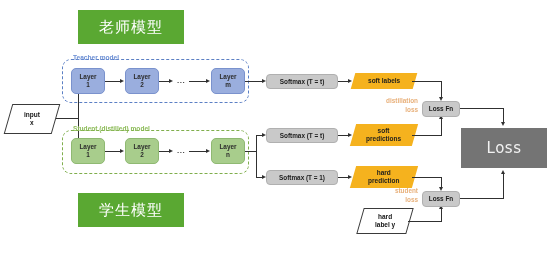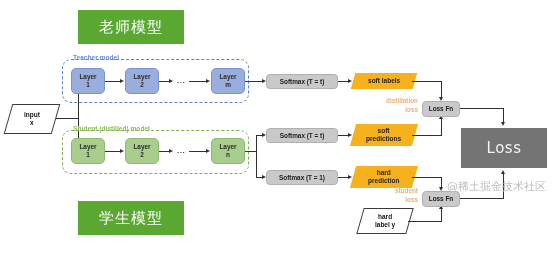--- a/index.html
+++ b/index.html
@@ -20,21 +20,21 @@
   .cn-banner {
     background: #5aa832;
     color: #ffffff;
     display: flex; align-items: center; justify-content: center;
     font-size: 15px;
     font-family: "DejaVu Sans", sans-serif;
     letter-spacing: 1px;
     font-weight: 400;
   }
   #banner-teacher { left: 78px; top: 10px; width: 106px; height: 34px; }
-  #banner-student { left: 78px; top: 201px; width: 106px; height: 34px; }
+  #banner-student { left: 78px; top: 193px; width: 106px; height: 34px; }
 
   
   .group-box {
     border-radius: 9px;
   }
   #teacher-group {
     left: 62px; top: 59px; width: 187px; height: 44px;
     border: 1.3px dashed #5b7fc4;
   }
   #student-group {
@@ -331,15 +331,14 @@
   <div class="abs arrow-d" style="left:501px; top:122px;"></div>
 
   <div class="abs hline" style="left:460px; top:198px; width:44px;"></div>
   <div class="abs vline" style="left:503px; top:174px; height:25px;"></div>
   <div class="abs arrow-u" style="left:501px; top:170px;"></div>
 
   <div class="abs" id="loss-box">
     <span>Loss</span>
   </div>
 
-  <div class="abs" id="watermark">@稀土掘金技术社区</div>
 
 </div>
 
 </body></html>

